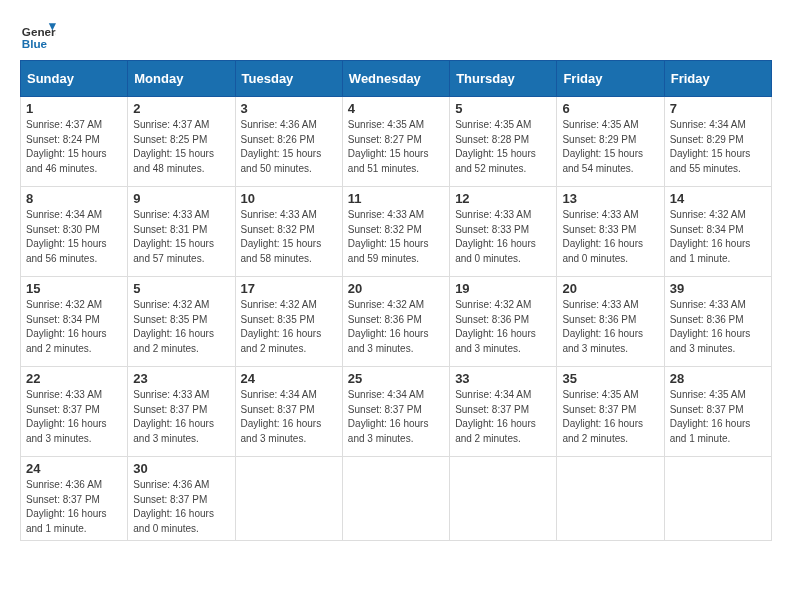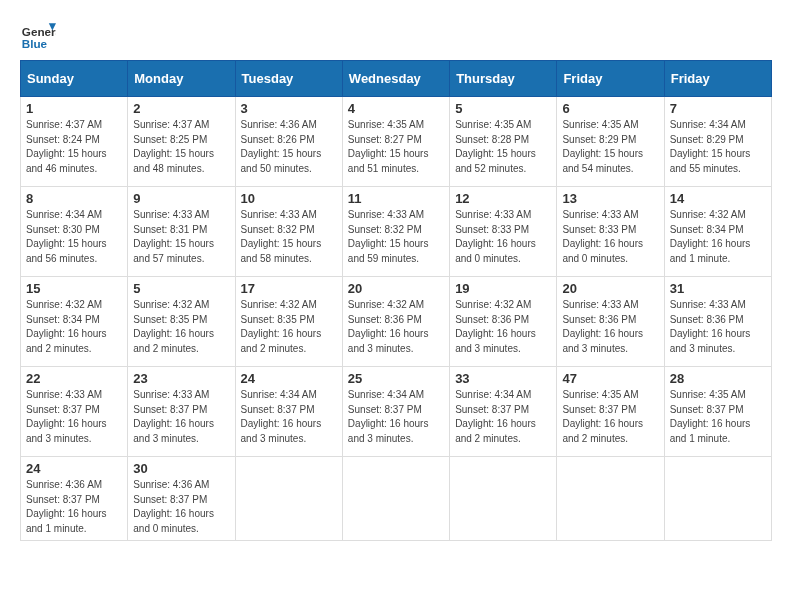--- a/index.html
+++ b/index.html
@@ -189,21 +189,21 @@
         </td>
         <td>
           <span class="day-number">19</span>
           <div class="day-info">Sunrise: 4:32 AM<br>Sunset: 8:36 PM<br>Daylight: 16 hours<br>and 3 minutes.</div>
         </td>
         <td>
           <span class="day-number">20</span>
           <div class="day-info">Sunrise: 4:33 AM<br>Sunset: 8:36 PM<br>Daylight: 16 hours<br>and 3 minutes.</div>
         </td>
         <td>
-          <span class="day-number">31</span>
+          <span class="day-number">39</span>
           <div class="day-info">Sunrise: 4:33 AM<br>Sunset: 8:36 PM<br>Daylight: 16 hours<br>and 3 minutes.</div>
         </td>
       </tr>
       <tr>
         <td>
           <span class="day-number">22</span>
           <div class="day-info">Sunrise: 4:33 AM<br>Sunset: 8:37 PM<br>Daylight: 16 hours<br>and 3 minutes.</div>
         </td>
         <td>
           <span class="day-number">23</span>
@@ -215,21 +215,21 @@
         </td>
         <td>
           <span class="day-number">25</span>
           <div class="day-info">Sunrise: 4:34 AM<br>Sunset: 8:37 PM<br>Daylight: 16 hours<br>and 3 minutes.</div>
         </td>
         <td>
           <span class="day-number">33</span>
           <div class="day-info">Sunrise: 4:34 AM<br>Sunset: 8:37 PM<br>Daylight: 16 hours<br>and 2 minutes.</div>
         </td>
         <td>
-          <span class="day-number">47</span>
+          <span class="day-number">35</span>
           <div class="day-info">Sunrise: 4:35 AM<br>Sunset: 8:37 PM<br>Daylight: 16 hours<br>and 2 minutes.</div>
         </td>
         <td>
           <span class="day-number">28</span>
           <div class="day-info">Sunrise: 4:35 AM<br>Sunset: 8:37 PM<br>Daylight: 16 hours<br>and 1 minute.</div>
         </td>
       </tr>
       <tr>
         <td>
           <span class="day-number">24</span>

